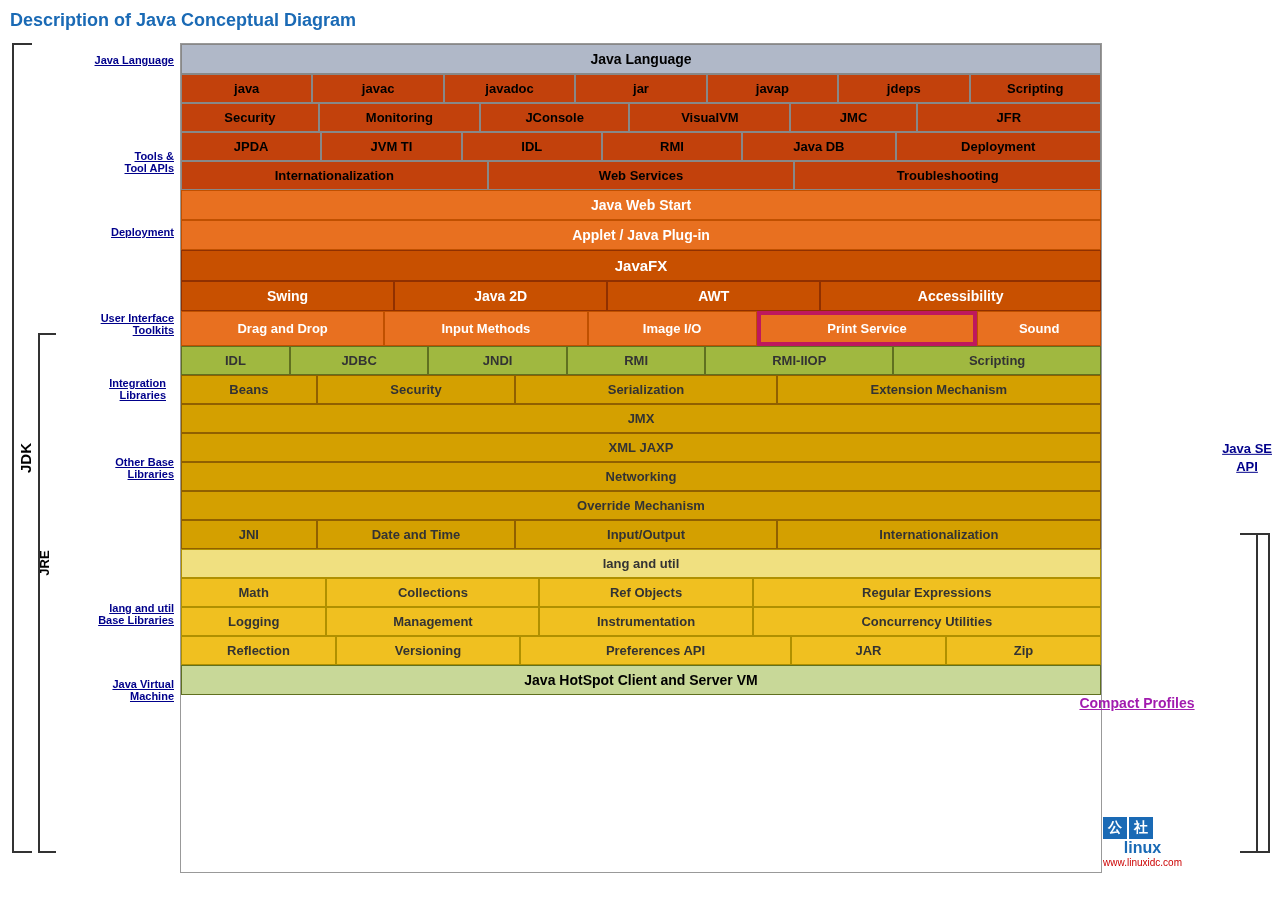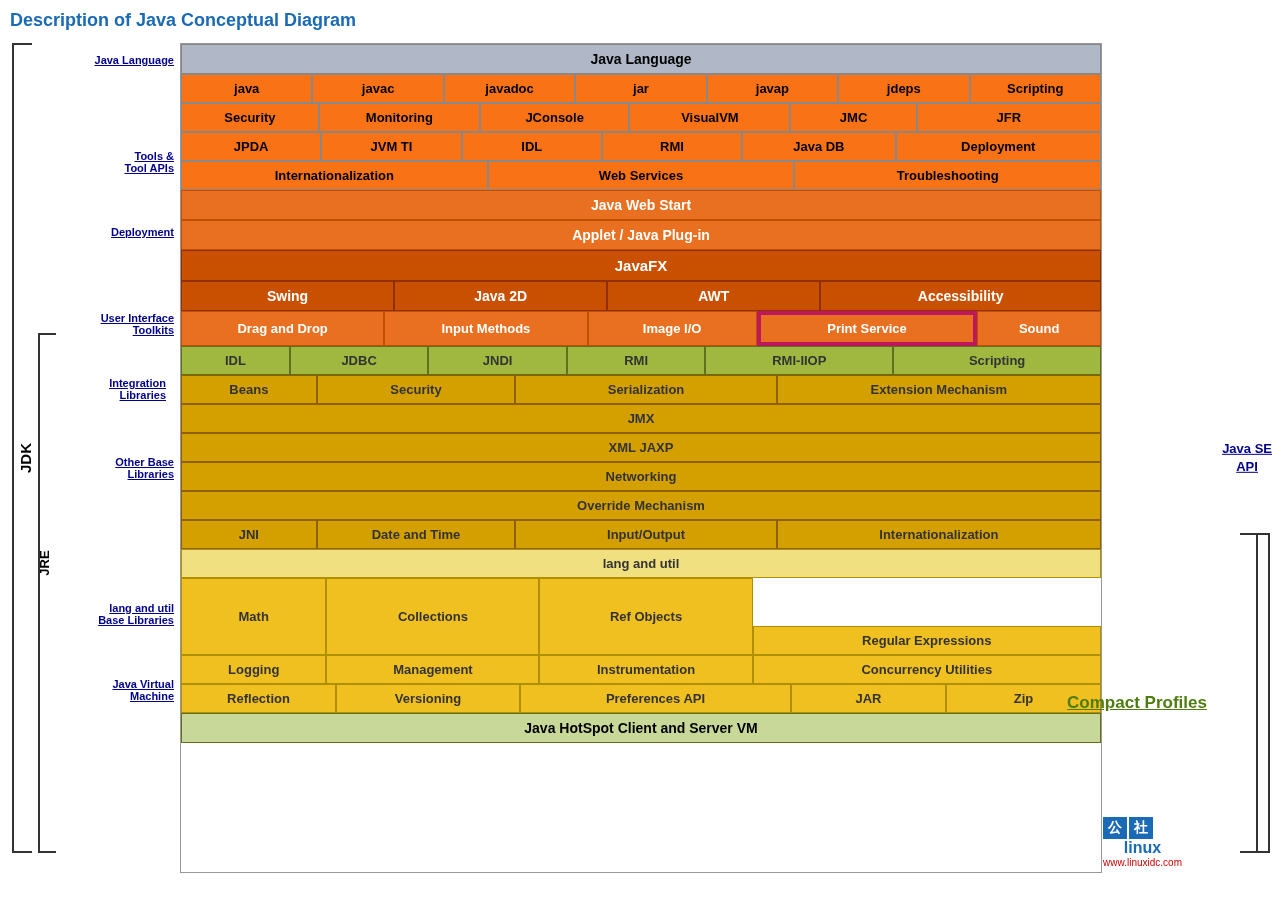--- a/index.html
+++ b/index.html
@@ -27,21 +27,21 @@
       align-items: center;
       justify-content: center;
       font-weight: bold;
       font-size: 13px;
       padding: 6px 4px;
       text-align: center;
       border: 1px solid rgba(0,0,0,0.15);
     }
     
     .bg-gray { background-color: #b0b8c8; }
-    .bg-light-blue { background-color: #f97316; }
+    .bg-light-blue { background-color: #c2410c; }
     .bg-orange { background-color: #e87020; color: #fff; }
     .bg-dark-orange { background-color: #c85000; color: #fff; }
     .bg-amber { background-color: #d4a000; color: #333; }
     .bg-yellow { background-color: #f0c020; color: #333; }
     .bg-green { background-color: #a0b840; color: #333; }
     .bg-light-green { background-color: #c8d898; color: #000000; }
     .bg-light-yellow { background-color: #f0e080; color: #333; }
   </style>
 </head>
 <body>
@@ -202,21 +202,21 @@
       </div>
 
       <div class="row" style="margin-bottom:0;">
         <div class="cell bg-light-yellow" style="flex:1; border:1px solid #b09000;">lang and util</div>
       </div>
 
       <div class="row" style="margin-bottom:0;">
         <div class="cell bg-yellow" style="flex:1; border:1px solid #b09000;">Math</div>
         <div class="cell bg-yellow" style="flex:1.5; border:1px solid #b09000;">Collections</div>
         <div class="cell bg-yellow" style="flex:1.5; border:1px solid #b09000;">Ref Objects</div>
-        <div class="cell bg-yellow" style="flex:2.5; border:1px solid #b09000;margin-top:48px;">Regular Expressions</div>
+        <div class="cell bg-yellow" style="flex:2.5; border:1px solid #b09000;">Regular Expressions</div>
       </div>
 
       <div class="row" style="margin-bottom:0;">
         <div class="cell bg-yellow" style="flex:1; border:1px solid #b09000;">Logging</div>
         <div class="cell bg-yellow" style="flex:1.5; border:1px solid #b09000;">Management</div>
         <div class="cell bg-yellow" style="flex:1.5; border:1px solid #b09000;">Instrumentation</div>
         <div class="cell bg-yellow" style="flex:2.5; border:1px solid #b09000;">Concurrency Utilities</div>
       </div>
 
       <div class="row" style="margin-bottom:0;">
@@ -230,21 +230,21 @@
       <div class="row" style="margin-bottom:0;">
         <div class="cell bg-light-green" style="flex:1; font-size:14px; border:1px solid #607020;">Java HotSpot Client and Server VM</div>
       </div>
 
     </div>
 
     <div style="width:70px; display:flex; flex-direction:column; position:relative;">
 
       <div style="flex:1 0 490px;"></div>
       <div style="display:flex; flex-direction:column; align-items:center; justify-content:center; height:340px;">
-        <span style="font-weight:bold; font-size:17px; color:#4d7c0f; text-decoration:underline; text-align:center; white-space:nowrap; writing-mode:horizontal-tb;">Compact
+        <span style="font-weight:bold; font-size:14px; color:#a21caf; text-decoration:underline; text-align:center; white-space:nowrap; writing-mode:horizontal-tb;">Compact
 Profiles</span>
       </div>
     </div>
 
   </div>
 
   <div style="position:absolute; right:0px; top:50%; transform:translateY(-50%); display:flex; flex-direction:column; align-items:center;">
     <span style="font-weight:bold; font-size:13px; color:#00008b; text-decoration:underline; text-align:center; white-space:pre-line; line-height:1.4;">Java SE
 API</span>
   </div>

